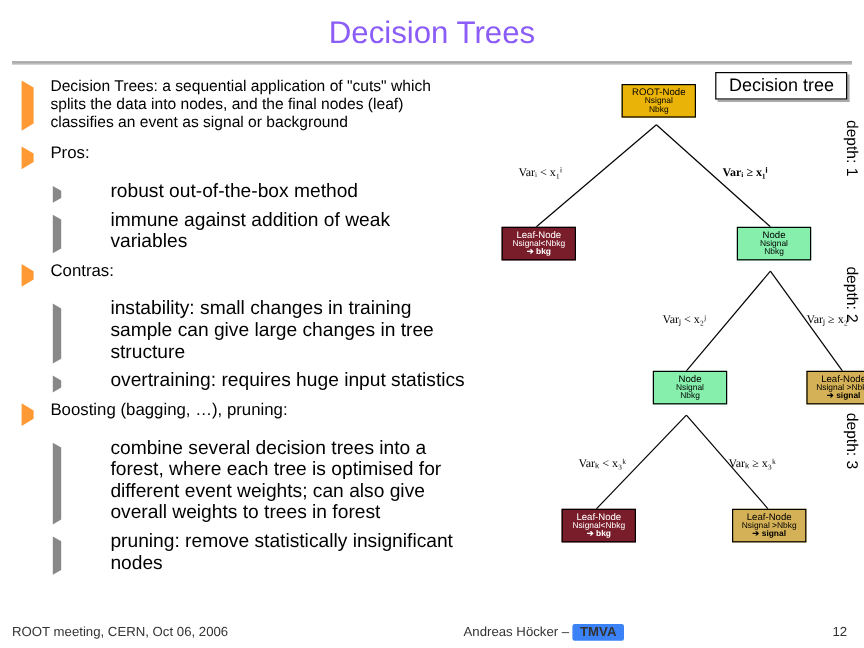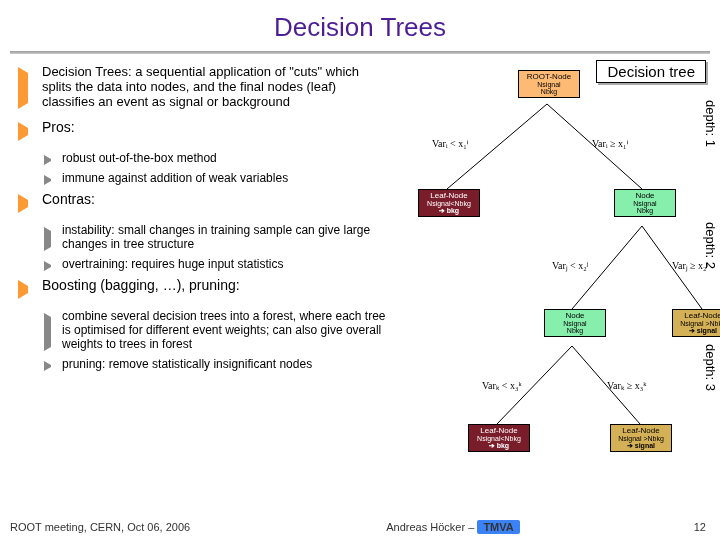--- a/index.html
+++ b/index.html
@@ -9,21 +9,21 @@
     height: 540px;
     font-family: Arial, sans-serif;
     background: white;
     position: relative;
     overflow: hidden;
   }
   .title-bar {
     text-align: center;
     padding: 12px 0 8px 0;
     font-size: 26px;
-    color: #4c1d95;
+    color: #8b5cf6;
   }
   .title-underline {
     height: 3px;
     background: linear-gradient(to bottom, #999, #ccc);
     margin: 0 10px 0 10px;
   }
   .content {
     display: flex;
     height: 440px;
   }
@@ -57,21 +57,22 @@
   }
   .bullet-row {
     display: flex;
     margin-bottom: 10px;
   }
   .bullet-text { flex: 1; }
   .sub-list { margin-left: 26px; }
   .sub-row {
     display: flex;
     margin-bottom: 6px;
-    font-size: 12px;
+    font-size: 16px;
+    gap: 30px;
   }
   .heading2 { font-size: 14px; margin-bottom: 6px; }
   .footer {
     position: absolute;
     bottom: 0;
     left: 0;
     right: 0;
     height: 26px;
     display: flex;
     align-items: center;
@@ -104,21 +105,21 @@
   .node {
     position: absolute;
     border: 1px solid #000;
     font-size: 8px;
     text-align: center;
     padding: 2px 2px;
     line-height: 1.0;
     width: 56px;
     background: #86efac;
   }
-  .node.root { background: #fdba74; }
+  .node.root { background: #eab308; }
   .node.leaf-bkg { background: #7a1d2a; color: #fff; }
   .node.leaf-sig { background: #d4b056; }
   .node .small { font-size: 7px; display:block; }
   .arrow-ind {
     font-weight: bold;
     font-size: 10px;
   }
   .depth-label {
     position: absolute;
     right: 2px;
@@ -204,21 +205,21 @@
       <line x1="250" y1="172" x2="310" y2="255" stroke="#000"></line>
       <line x1="180" y1="292" x2="105" y2="370" stroke="#000"></line>
       <line x1="180" y1="292" x2="248" y2="370" stroke="#000"></line>
     </svg>
 
     <div class="depth-label" style="top:46px;">depth: 1</div>
     <div class="depth-label" style="top:168px;">depth: 2</div>
     <div class="depth-label" style="top:290px;">depth: 3</div>
 
     <div class="cond-label" style="left:40px; top:82px;">Varᵢ &lt; x₁ⁱ</div>
-    <div class="cond-label" style="left:200px; top:82px;">Varᵢ ≥ x₁ⁱ</div>
+    <div class="cond-label" style="left:210px; top:82px;font-weight:bold;">Varᵢ ≥ x₁ⁱ</div>
 
     <div class="cond-label" style="left:160px; top:204px;">Varⱼ &lt; x₂ʲ</div>
     <div class="cond-label" style="left:280px; top:204px;">Varⱼ ≥ x₂ʲ</div>
 
     <div class="cond-label" style="left:90px; top:324px;">Varₖ &lt; x₃ᵏ</div>
     <div class="cond-label" style="left:215px; top:324px;">Varₖ ≥ x₃ᵏ</div>
 
     <div class="node root" style="left:126px; top:16px;">
       <span>ROOT-Node</span>
       <span class="small">Nsignal</span>

